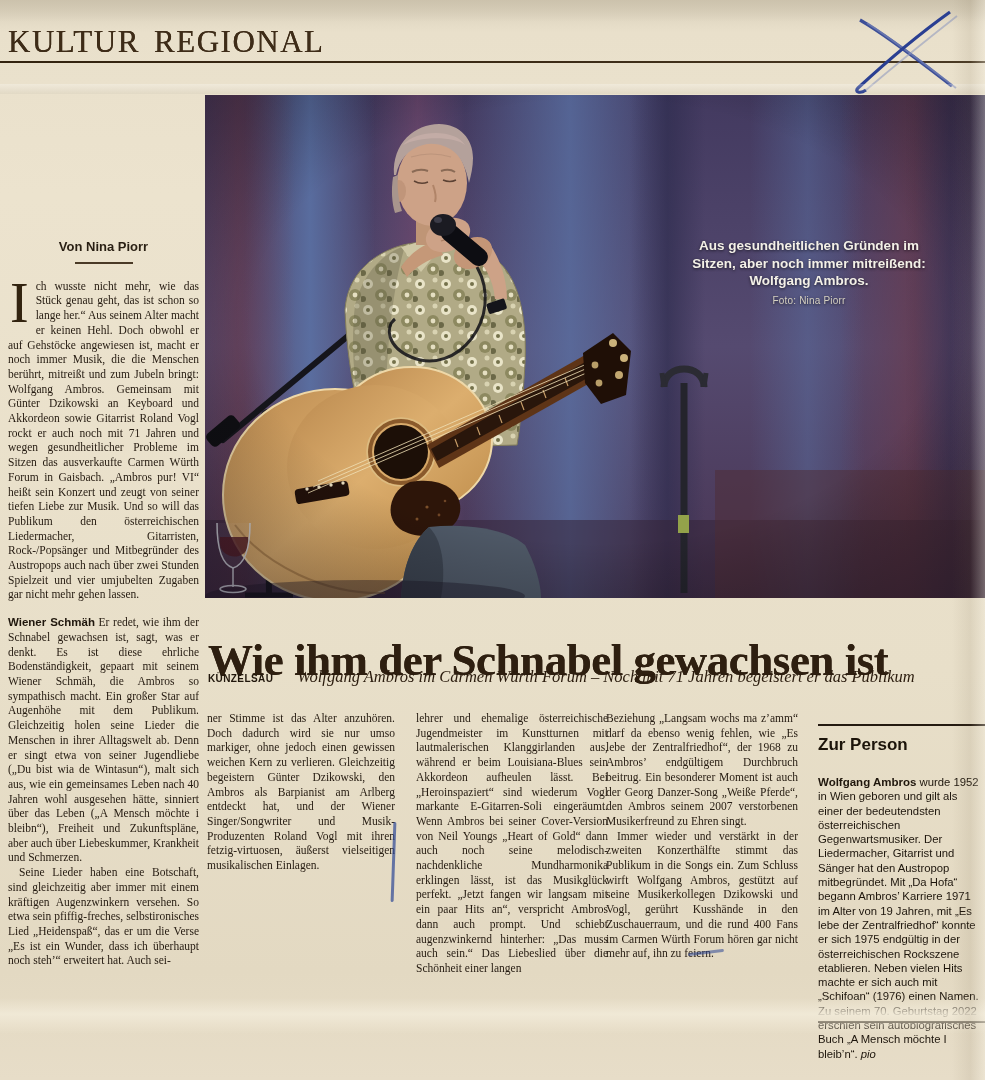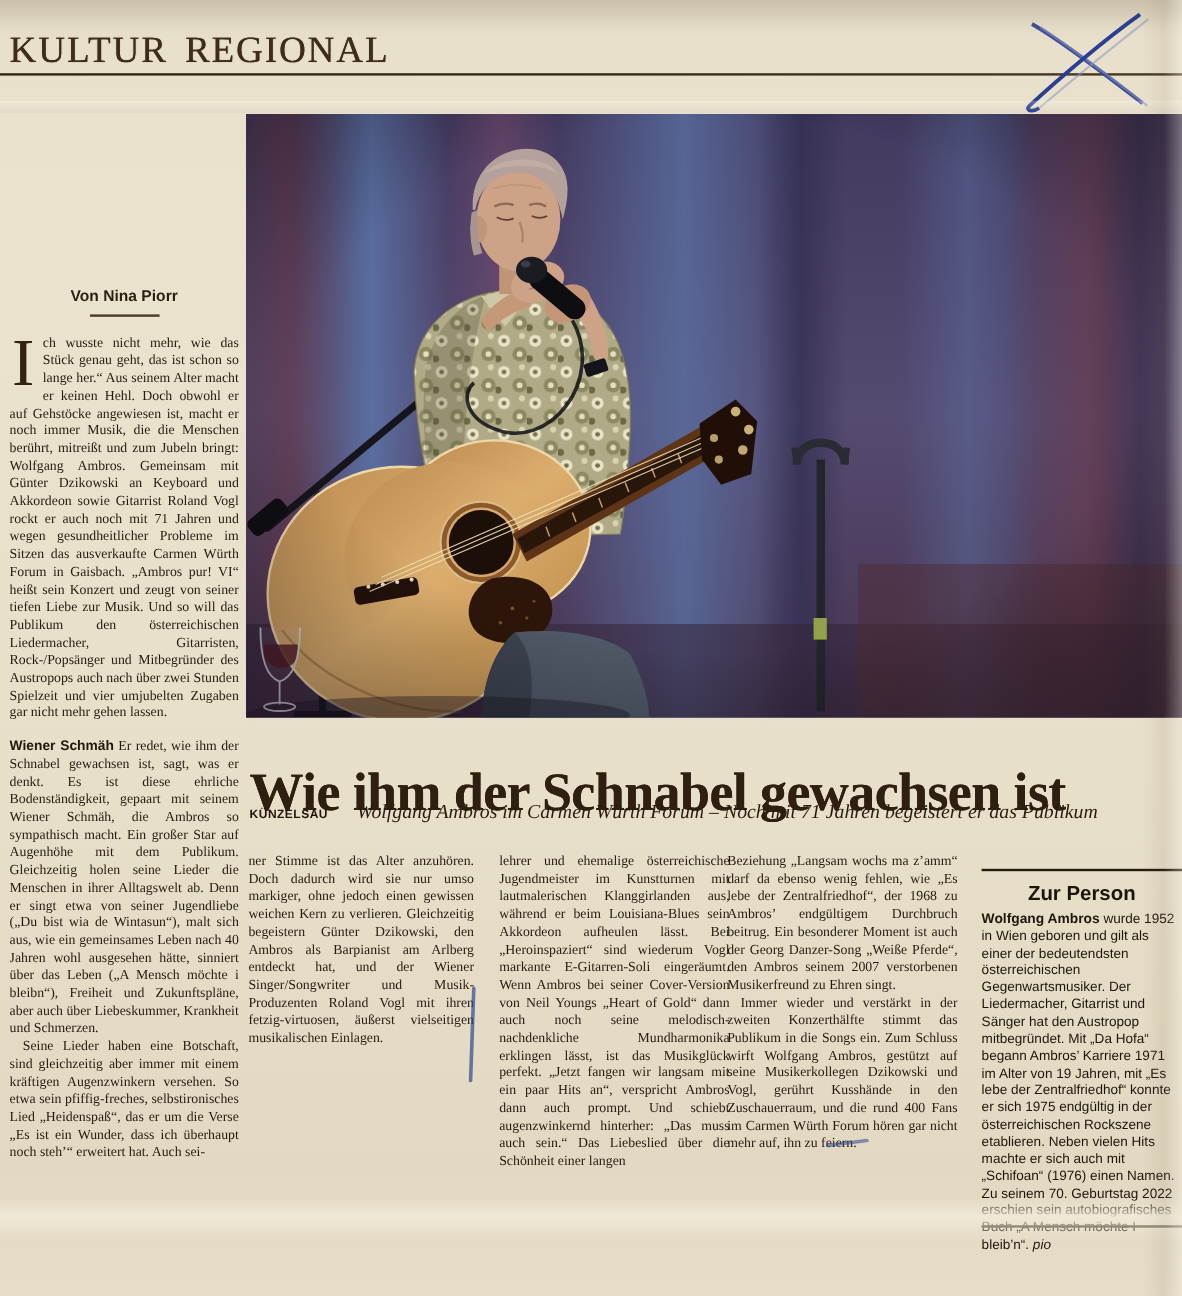--- a/index.html
+++ b/index.html
@@ -52,21 +52,21 @@
   
   .headline{position:absolute;left:208px;top:604px;width:779px;font-size:45px;font-weight:700;
     color:#2e1f10;letter-spacing:-.5px;white-space:nowrap;text-shadow:0 0 .5px #2e1f10;}
   .subhead{position:absolute;left:208px;top:667px;width:779px;font-size:16.5px;font-style:italic;color:#2a1b0d;}
   .kicker{font-style:normal;font-family:"Liberation Sans", sans-serif;font-weight:700;font-size:10px;
     letter-spacing:.4px;color:#20160b;margin-right:24px;}
 
   
   .infobox{position:absolute;left:818px;top:724px;width:167px;height:300px;font-family:"Liberation Sans", sans-serif;}
   .infobox-toprule{height:2px;background:#241a10;}
-  .infobox-title{text-align:center;font-weight:700;font-size:17px;color:#1c140a;margin:9px 0 4px;}
+  .infobox-title{font-weight:700;font-size:17px;color:#1c140a;margin:9px 0 20px;}
   .infobox-body{font-size:11.3px;line-height:14.3px;color:#1d150c;}
   .infobox-sign{font-style:italic;}
   .infobox-bottomrule{position:absolute;left:818px;top:1021px;width:167px;height:2px;background:#2c2214;}
 
   
   .footer-hl{position:absolute;top:1036px;font-size:27px;font-weight:700;color:#3c2410;text-shadow:0 0 .5px #3c2410;white-space:nowrap;}
   #footer-left{left:38px;}
   #footer-right{left:694px;}
 
   
@@ -251,20 +251,24 @@
       <g stroke="#d8dbe2" stroke-width="1.5" fill="none" opacity=".9">
         <path d="M15,450 C18,464 38,466 43,452 L43,442 L15,442 Z" fill="#4a1018" stroke="none" opacity=".9"></path>
         <path d="M12,428 C12,458 19,470 28,473 C38,470 45,458 45,428" fill="rgba(235,240,250,0.06)"></path>
         <line x1="28" y1="473" x2="28" y2="492"></line>
         <ellipse cx="28" cy="494" rx="13" ry="3.5"></ellipse>
       </g>
 
       <rect width="780" height="503" fill="url(#vig)"></rect>
     </svg>
 
+    <div class="photo-caption">
+      <span>Aus gesundheitlichen Gründen im Sitzen, aber noch immer mitreißend: Wolfgang Ambros.</span>
+      <div class="photo-credit">Foto: Nina Piorr</div>
+    </div>
   </div>
 
   <div class="col" id="col1">
     <p class="byline">Von Nina Piorr</p>
     <div class="byline-rule"></div>
     <p><span class="dropcap">I</span><span>ch wusste nicht mehr, wie das Stück genau geht, das ist schon so lange her.“ Aus seinem Alter macht er keinen Hehl. Doch obwohl er auf Gehstöcke angewiesen ist, macht er noch immer Musik, die die Menschen berührt, mitreißt und zum Jubeln bringt: Wolfgang Ambros. Gemeinsam mit Günter Dzikowski an Keyboard und Akkordeon sowie Gitarrist Roland Vogl rockt er auch noch mit 71 Jahren und wegen gesundheitlicher Probleme im Sitzen das ausverkaufte Carmen Würth Forum in Gaisbach. „Ambros pur! VI“ heißt sein Konzert und zeugt von seiner tiefen Liebe zur Musik. Und so will das Publikum den österreichischen Liedermacher, Gitarristen, Rock-/Popsänger und Mitbegründer des Austropops auch nach über zwei Stunden Spielzeit und vier umjubelten Zugaben gar nicht mehr gehen lassen.</span></p>
     <p class="sect"><span class="lead-in">Wiener Schmäh</span><span> Er redet, wie ihm der Schnabel gewachsen ist, sagt, was er denkt. Es ist diese ehrliche Bodenständigkeit, gepaart mit seinem Wiener Schmäh, die Ambros so sympathisch macht. Ein großer Star auf Augenhöhe mit dem Publikum. Gleichzeitig holen seine Lieder die Menschen in ihrer Alltagswelt ab. Denn er singt etwa von seiner Jugendliebe („Du bist wia de Wintasun“), malt sich aus, wie ein gemeinsames Leben nach 40 Jahren wohl ausgesehen hätte, sinniert über das Leben („A Mensch möchte i bleibn“), Freiheit und Zukunftspläne, aber auch über Liebeskummer, Krankheit und Schmerzen.</span></p>
     <p class="indent">Seine Lieder haben eine Botschaft, sind gleichzeitig aber immer mit einem kräftigen Augenzwinkern versehen. So etwa sein pfiffig-freches, selbstironisches Lied „Heidenspaß“, das er um die Verse „Es ist ein Wunder, dass ich überhaupt noch steh’“ erweitert hat. Auch sei-</p>
   </div>
 

